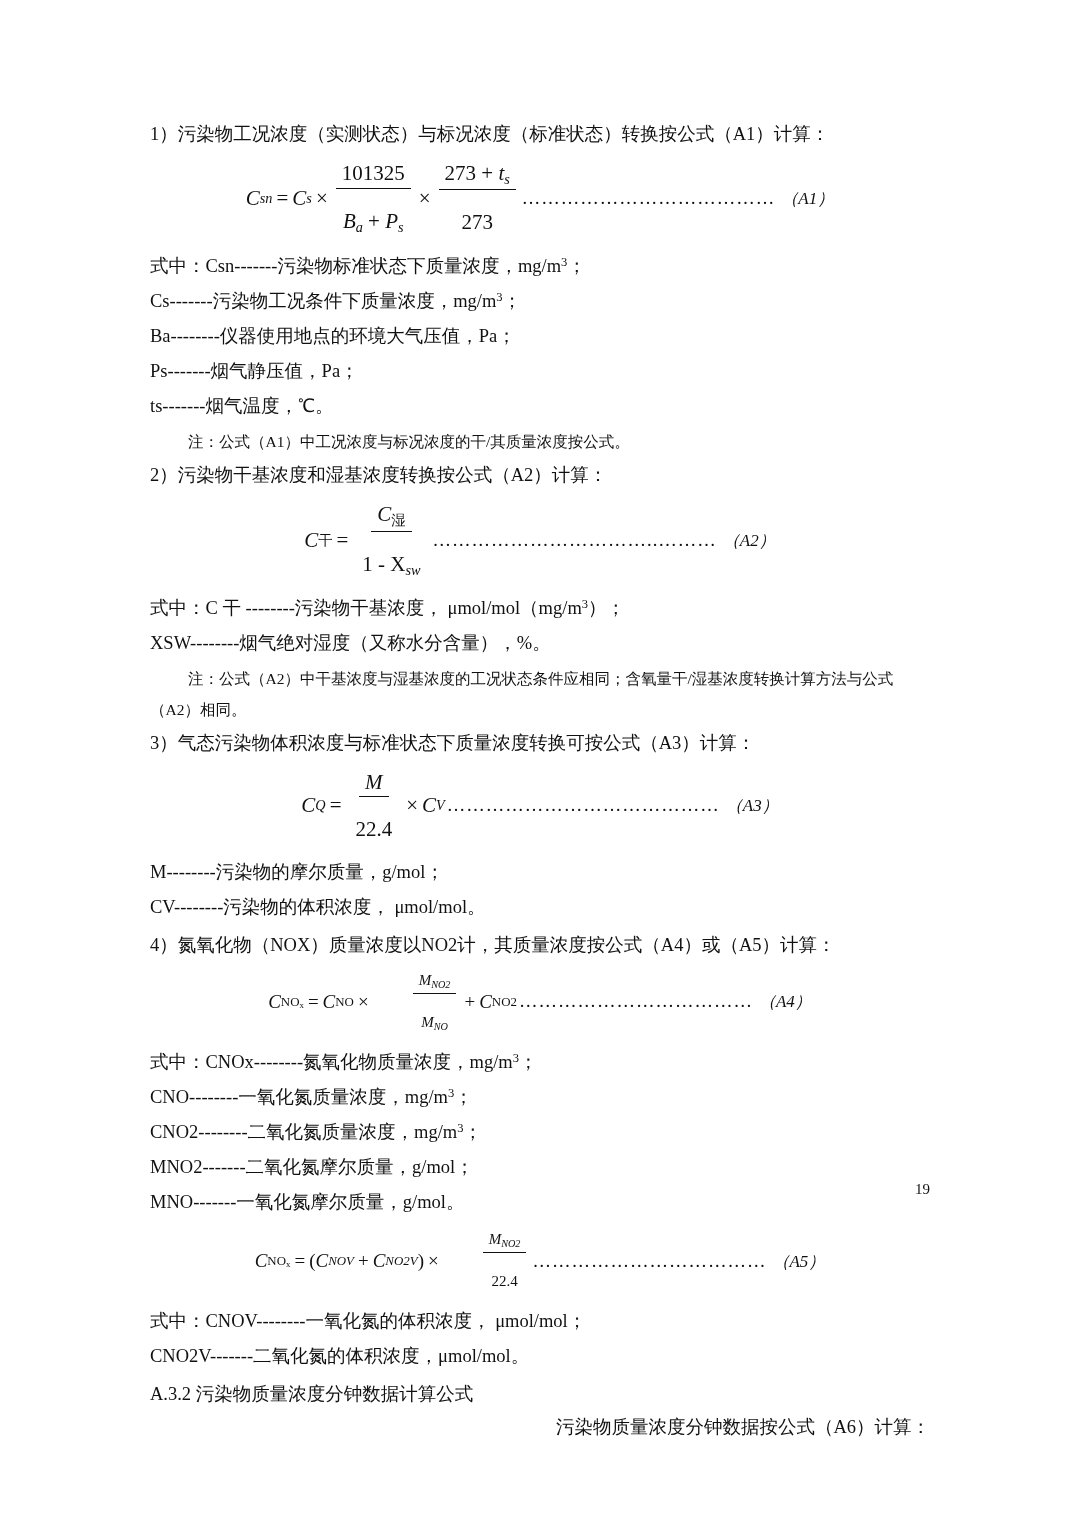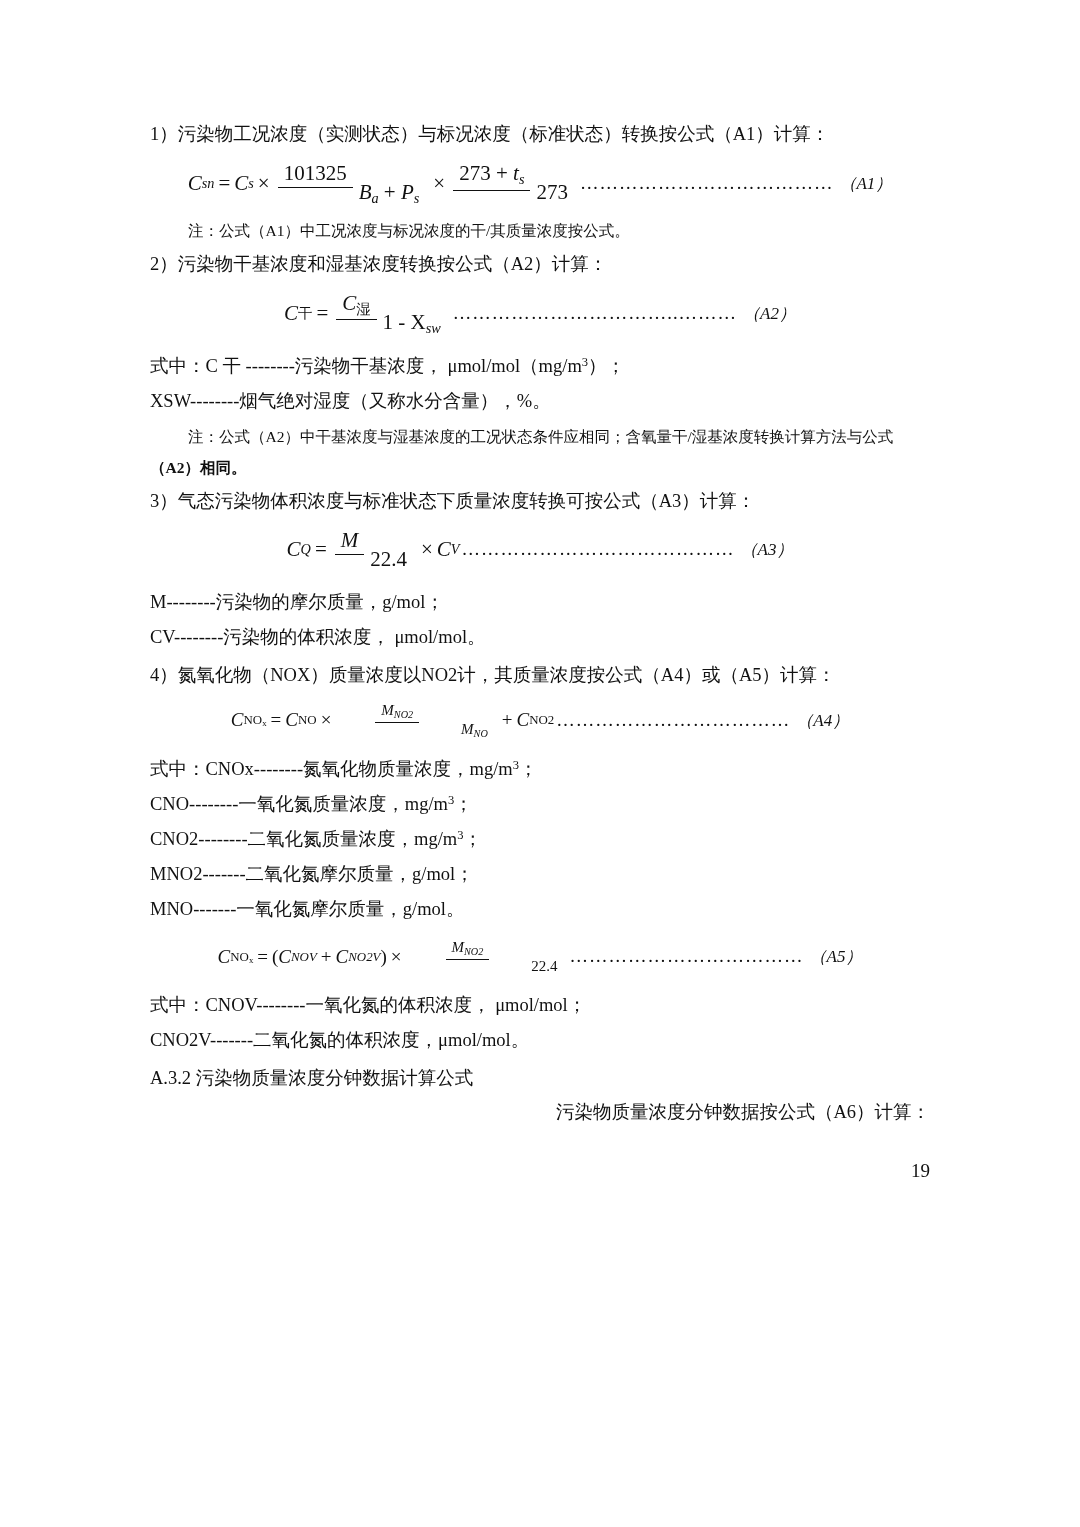--- a/index.html
+++ b/index.html
@@ -33,21 +33,20 @@
     font-size: 15.5px;
     line-height: 1.6;
     margin: 2px 0 6px 0;
     padding-left: 38px;
   }
   .note-cont {
     font-size: 15.5px;
     line-height: 1.6;
     margin: 0 0 6px 0;
     padding-left: 0px;
-    font-weight: bold;
   }
   .defs {
     margin: 6px 0 6px 0;
   }
   .defline {
     font-size: 18.5px;
     line-height: 1.9;
     white-space: nowrap;
   }
   i.v { font-family: "Liberation Serif", serif; font-style: italic; }
@@ -76,42 +75,43 @@
     white-space: nowrap;
   }
   .formula-row .tag {
     font-size: 17px;
     white-space: nowrap;
     padding-left: 4px;
     font-style: italic;
   }
   .frac {
     display: inline-flex;
-    align-items: flex-start;
+    flex-direction: column;
+    align-items: center;
     vertical-align: middle;
     margin: 0 4px;
   }
   .frac .num {
     padding: 0 6px 1px 6px;
     border-bottom: 1.3px solid #111;
     font-size: 21px;
     line-height: 1.25;
   }
   .frac .den {
     padding: 19px 6px 0 6px;
     font-size: 21px;
     line-height: 1.3;
   }
   .frac.small .num, .frac.small .den { font-size: 15px; margin-left: 36px; }
   .op { padding: 0 4px; }
   .pagenum {
     position: absolute;
     right: 150px;
-    bottom: 80px;
-    font-size: 19px;
+    bottom: 64px;
+    font-size: 15px;
     font-family: "Liberation Serif", serif;
   }
 </style>
 </head>
 <body>
 
 <div class="page">
 
   <div class="para"><span>1）污染物工况浓度（实测状态）与标况浓度（标准状态）转换按公式（A1）计算：</span></div>
 
@@ -130,20 +130,37 @@
       <span class="op">×</span>
       <span class="frac">
         <span class="num">273 + <i class="v">t</i><sub><i class="v">s</i></sub></span>
         <span class="den">273</span>
       </span>
     </span>
     <span class="dots">…………………………………</span>
     <span class="tag">（A1）</span>
   </div>
 
+  <div class="defs">
+    <div class="defline">
+      式中：Csn-------污染物标准状态下质量浓度，mg/m<sup>3</sup>；
+    </div>
+    <div class="defline">
+      Cs-------污染物工况条件下质量浓度，mg/m<sup>3</sup>；
+    </div>
+    <div class="defline">
+      Ba--------仪器使用地点的环境大气压值，Pa；
+    </div>
+    <div class="defline">
+      Ps-------烟气静压值，Pa；
+    </div>
+    <div class="defline">
+      ts-------烟气温度，℃。
+    </div>
+  </div>
 
   <div class="note">注：公式（A1）中工况浓度与标况浓度的干/其质量浓度按公式。</div>
 
   <div class="para"><span>2）污染物干基浓度和湿基浓度转换按公式（A2）计算：</span></div>
 
   <div class="formula-row">
     <span class="fml">
       <i class="v">C</i>
         <sub>干</sub>
         <span class="op">=</span>

